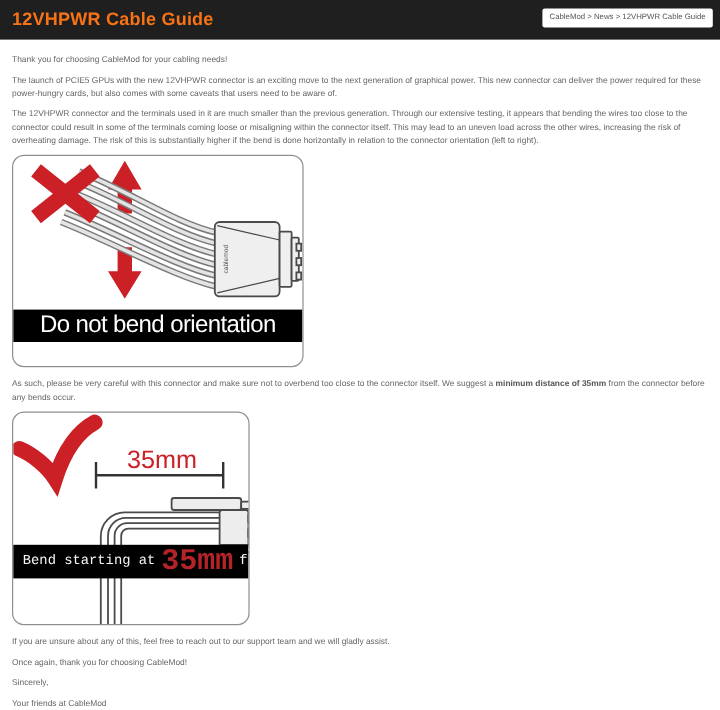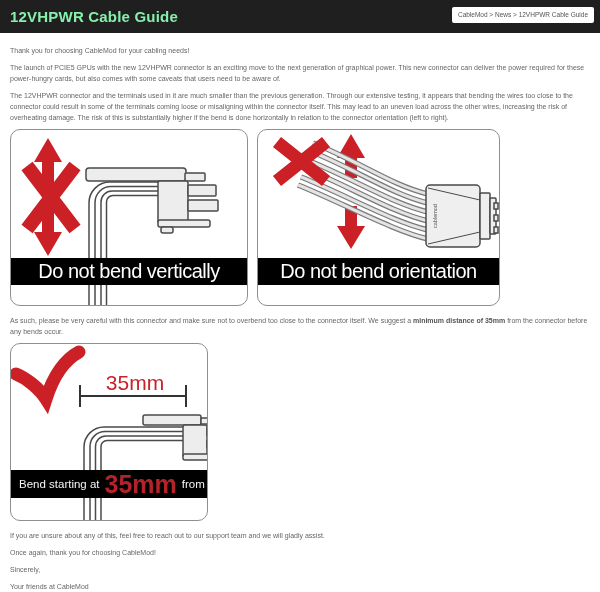--- a/index.html
+++ b/index.html
@@ -5,21 +5,21 @@
   html,body{margin:0;padding:0;}
   body{
     width:600px;height:592px;overflow:hidden;background:#ffffff;
     font-family:"Liberation Sans","DejaVu Sans",sans-serif;position:relative;
   }
   
   .header{
     position:absolute;top:0;left:0;width:600px;height:33px;background:#1f1f1f;
   }
   .header h1{
-    margin:0;padding:0 0 0 10px;color:#86efac;font-size:15px;font-weight:bold;
+    margin:0;padding:0 0 0 10px;color:#f97316;font-size:15px;font-weight:bold;
     line-height:33px;letter-spacing:.2px;
   }
   .breadcrumb{
     position:absolute;top:7px;right:6px;background:#ffffff;border-radius:2px;
     padding:4px 6px;font-size:6.5px;color:#555555;line-height:1.2;
   }
   
   .content{position:absolute;top:33px;left:0;width:600px;padding:12px 9px 0 10px;box-sizing:border-box;}
   .content p{font-size:7px;line-height:11px;color:#666666;margin:0 0 6px 0;}
   .content p b{color:#555555;}
@@ -32,68 +32,43 @@
   .fig1{width:238px;height:177px;}
   .fig2{width:243px;height:177px;}
   .fig3{width:198px;height:178px;margin:2px 0 9px 0;}
   .figbox svg{position:absolute;top:0;left:0;}
   .figcap{
     position:absolute;left:0;right:0;top:128px;height:27px;background:#000000;
     color:#ffffff;font-size:20px;letter-spacing:-0.5px;text-align:center;line-height:26px;
     white-space:nowrap;
   }
   .figcap3{
-    position:absolute;left:0;right:0;top:126px;height:28px;background:#000000;
+    position:absolute;left:0;right:0;top:110px;height:28px;background:#000000;
     display:flex;align-items:center;gap:5px;padding-left:8px;box-sizing:border-box;
     white-space:nowrap;
+    font-family:Liberation Mono, monospace;
   }
   .cap-small{color:#f5f5f5;font-size:11.5px;line-height:28px;}
   .cap-big{color:#b32329;font-size:25px;line-height:28px;font-weight:bold;}
 </style>
 </head>
 <body>
 
 <div class="header">
   <h1>12VHPWR Cable Guide</h1>
   <div class="breadcrumb">CableMod &gt; News &gt; 12VHPWR Cable Guide</div>
 </div>
 
 <div class="content">
   <p>Thank you for choosing CableMod for your cabling needs!</p>
   <p>The launch of PCIE5 GPUs with the new 12VHPWR connector is an exciting move to the next generation of graphical power. This new connector can deliver the power required for these power-hungry cards, but also comes with some caveats that users need to be aware of.</p>
   <p>The 12VHPWR connector and the terminals used in it are much smaller than the previous generation. Through our extensive testing, it appears that bending the wires too close to the connector could result in some of the terminals coming loose or misaligning within the connector itself. This may lead to an uneven load across the other wires, increasing the risk of overheating damage. The risk of this is substantially higher if the bend is done horizontally in relation to the connector orientation (left to right).</p>
 
   <div class="figrow">
 
-    <div class="figbox fig1">
-      <svg width="236" height="175" viewBox="0 0 236 175">
-
-        <path d="M37,8 L23,32 L31,32 L31,102 L23,102 L37,126 L51,102 L43,102 L43,32 L51,32 Z" fill="#cc2027"></path>
-
-        <path d="M16,36 L64,99 M64,36 L16,99" stroke="#cc2027" stroke-width="14" fill="none"></path>
-
-        <g stroke="#4a4a4a" stroke-width="1.5" fill="none">
-          <path d="M152,52 H99 A21,21 0 0 0 78,73 V175"></path>
-          <path d="M152,56.5 H100 A16,16 0 0 0 84,72.5 V175"></path>
-          <path d="M152,61 H101 A11,11 0 0 0 90,72 V175"></path>
-          <path d="M152,65.5 H102 A6.5,6.5 0 0 0 95.5,72 V175"></path>
-        </g>
-
-        <g stroke="#4a4a4a" stroke-width="1.5" fill="#ededed">
-          <rect x="75" y="38" width="100" height="13" rx="3"></rect>
-          <rect x="174" y="43" width="20" height="8" rx="1"></rect>
-          <rect x="147" y="51" width="30" height="42" rx="2"></rect>
-          <rect x="177" y="55" width="28" height="11" rx="1"></rect>
-          <rect x="177" y="70" width="30" height="11" rx="1"></rect>
-          <rect x="147" y="90" width="52" height="7" rx="2"></rect>
-          <rect x="150" y="97" width="12" height="6" rx="2"></rect>
-        </g>
-      </svg>
-      <div class="figcap">Do not bend vertically</div>
-    </div>
 
     <div class="figbox fig2">
       <svg width="241" height="175" viewBox="0 0 241 175">
 
         <g fill="#cc2027">
           <path d="M93,4 L79,28 L87,28 L87,48 L99,48 L99,28 L107,28 Z"></path>
           <path d="M87,76 L87,96 L79,96 L93,119 L107,96 L99,96 L99,76 Z"></path>
         </g>
 
         <g fill="none">

